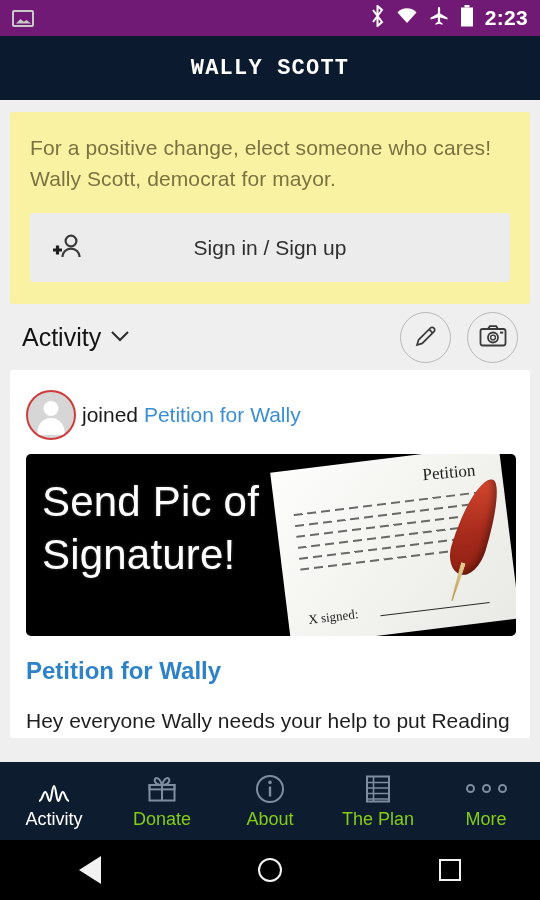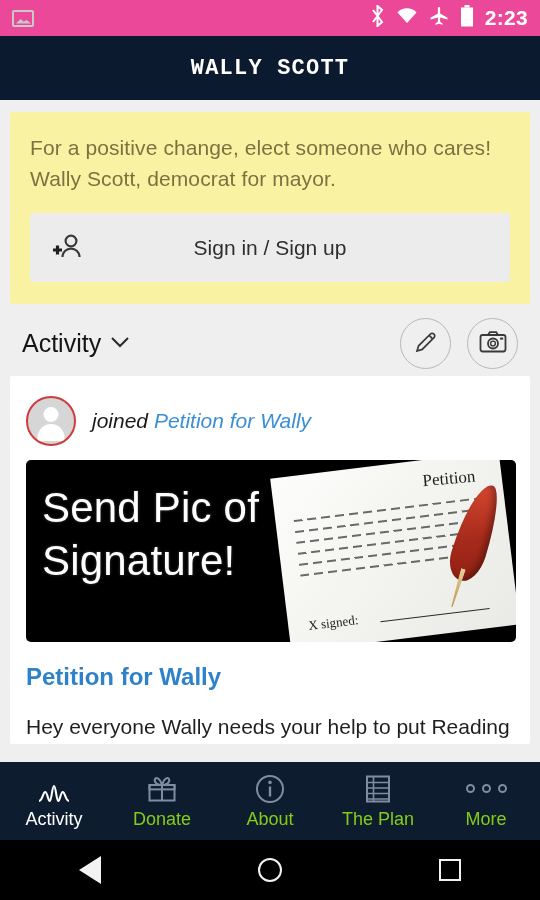--- a/index.html
+++ b/index.html
@@ -6,21 +6,21 @@
   html, body {
     width:540px; height:900px;
     background:#efefef;
     font-family:"Liberation Sans", sans-serif;
     overflow:hidden;
   }
   #app { position:relative; width:540px; height:900px; background:#efefef; }
 
   
   .statusbar {
-    height:36px; background:#ec4899; display:flex; align-items:center;
+    height:36px; background:#701a75; display:flex; align-items:center;
     padding:0 12px; color:#fff;
   }
   .sb-left { display:flex; align-items:center; gap:6px; }
   .sb-right { margin-left:auto; display:flex; align-items:center; gap:11px; }
   .sb-time { font-size:21px; font-weight:bold; letter-spacing:.3px; color:#fff; }
   .img-icon {
     width:22px; height:17px; border:2px solid #c9c9c9; border-radius:2px;
     position:relative; overflow:hidden;
   }
   .img-icon::after{
@@ -33,21 +33,21 @@
   .titlebar {
     height:64px; background:#0b1a2e; display:flex;
     align-items:center; justify-content:center;font-family:Liberation Mono, monospace;
   }
   .titlebar .t {
     color:#fff; font-size:22px; font-weight:bold; letter-spacing:1.2px;
   }
 
   
   .banner {
-    margin:12px 10px 6px 10px; background:#faf2a3; border-radius:3px;
+    margin:12px 10px 0 10px; background:#faf2a3; border-radius:3px;
     padding:20px 20px 22px 20px;
   }
   .banner-text {
     color:#7a7240; font-size:21px; line-height:31px; letter-spacing:.1px;
   }
   .signin-btn {
     margin-top:19px; height:69px; background:#ececec; border-radius:4px;
     display:flex; align-items:center; position:relative; cursor:pointer;
     border:none; width:100%;
   }
@@ -81,21 +81,21 @@
     border:2.5px solid #cf3b3b; position:relative; overflow:hidden; flex:none;
   }
   .avatar .head {
     position:absolute; width:15px; height:15px; border-radius:50%;
     background:#fff; left:50%; transform:translateX(-50%); top:9px;
   }
   .avatar .body {
     position:absolute; width:27px; height:17px; border-radius:14px 14px 0 0;
     background:#fff; left:50%; transform:translateX(-50%); bottom:3px;
   }
-  .post-action { margin-left:16px; font-size:21px; color:#1a1a1a;font-style:italic; }
+  .post-action { margin-left:6px; font-size:21px; color:#1a1a1a; }
   .post-action .lnk { color:#3a8fd4; }
 
   
   .pet-img {
     margin-top:10px; width:490px; height:182px; background:#000;
     border-radius:5px; position:relative; overflow:hidden;
   }
   .pet-img .headline {
     position:absolute; left:16px; top:21px; color:#fff;
     font-size:42px; line-height:53px; font-weight:400; letter-spacing:.2px;

